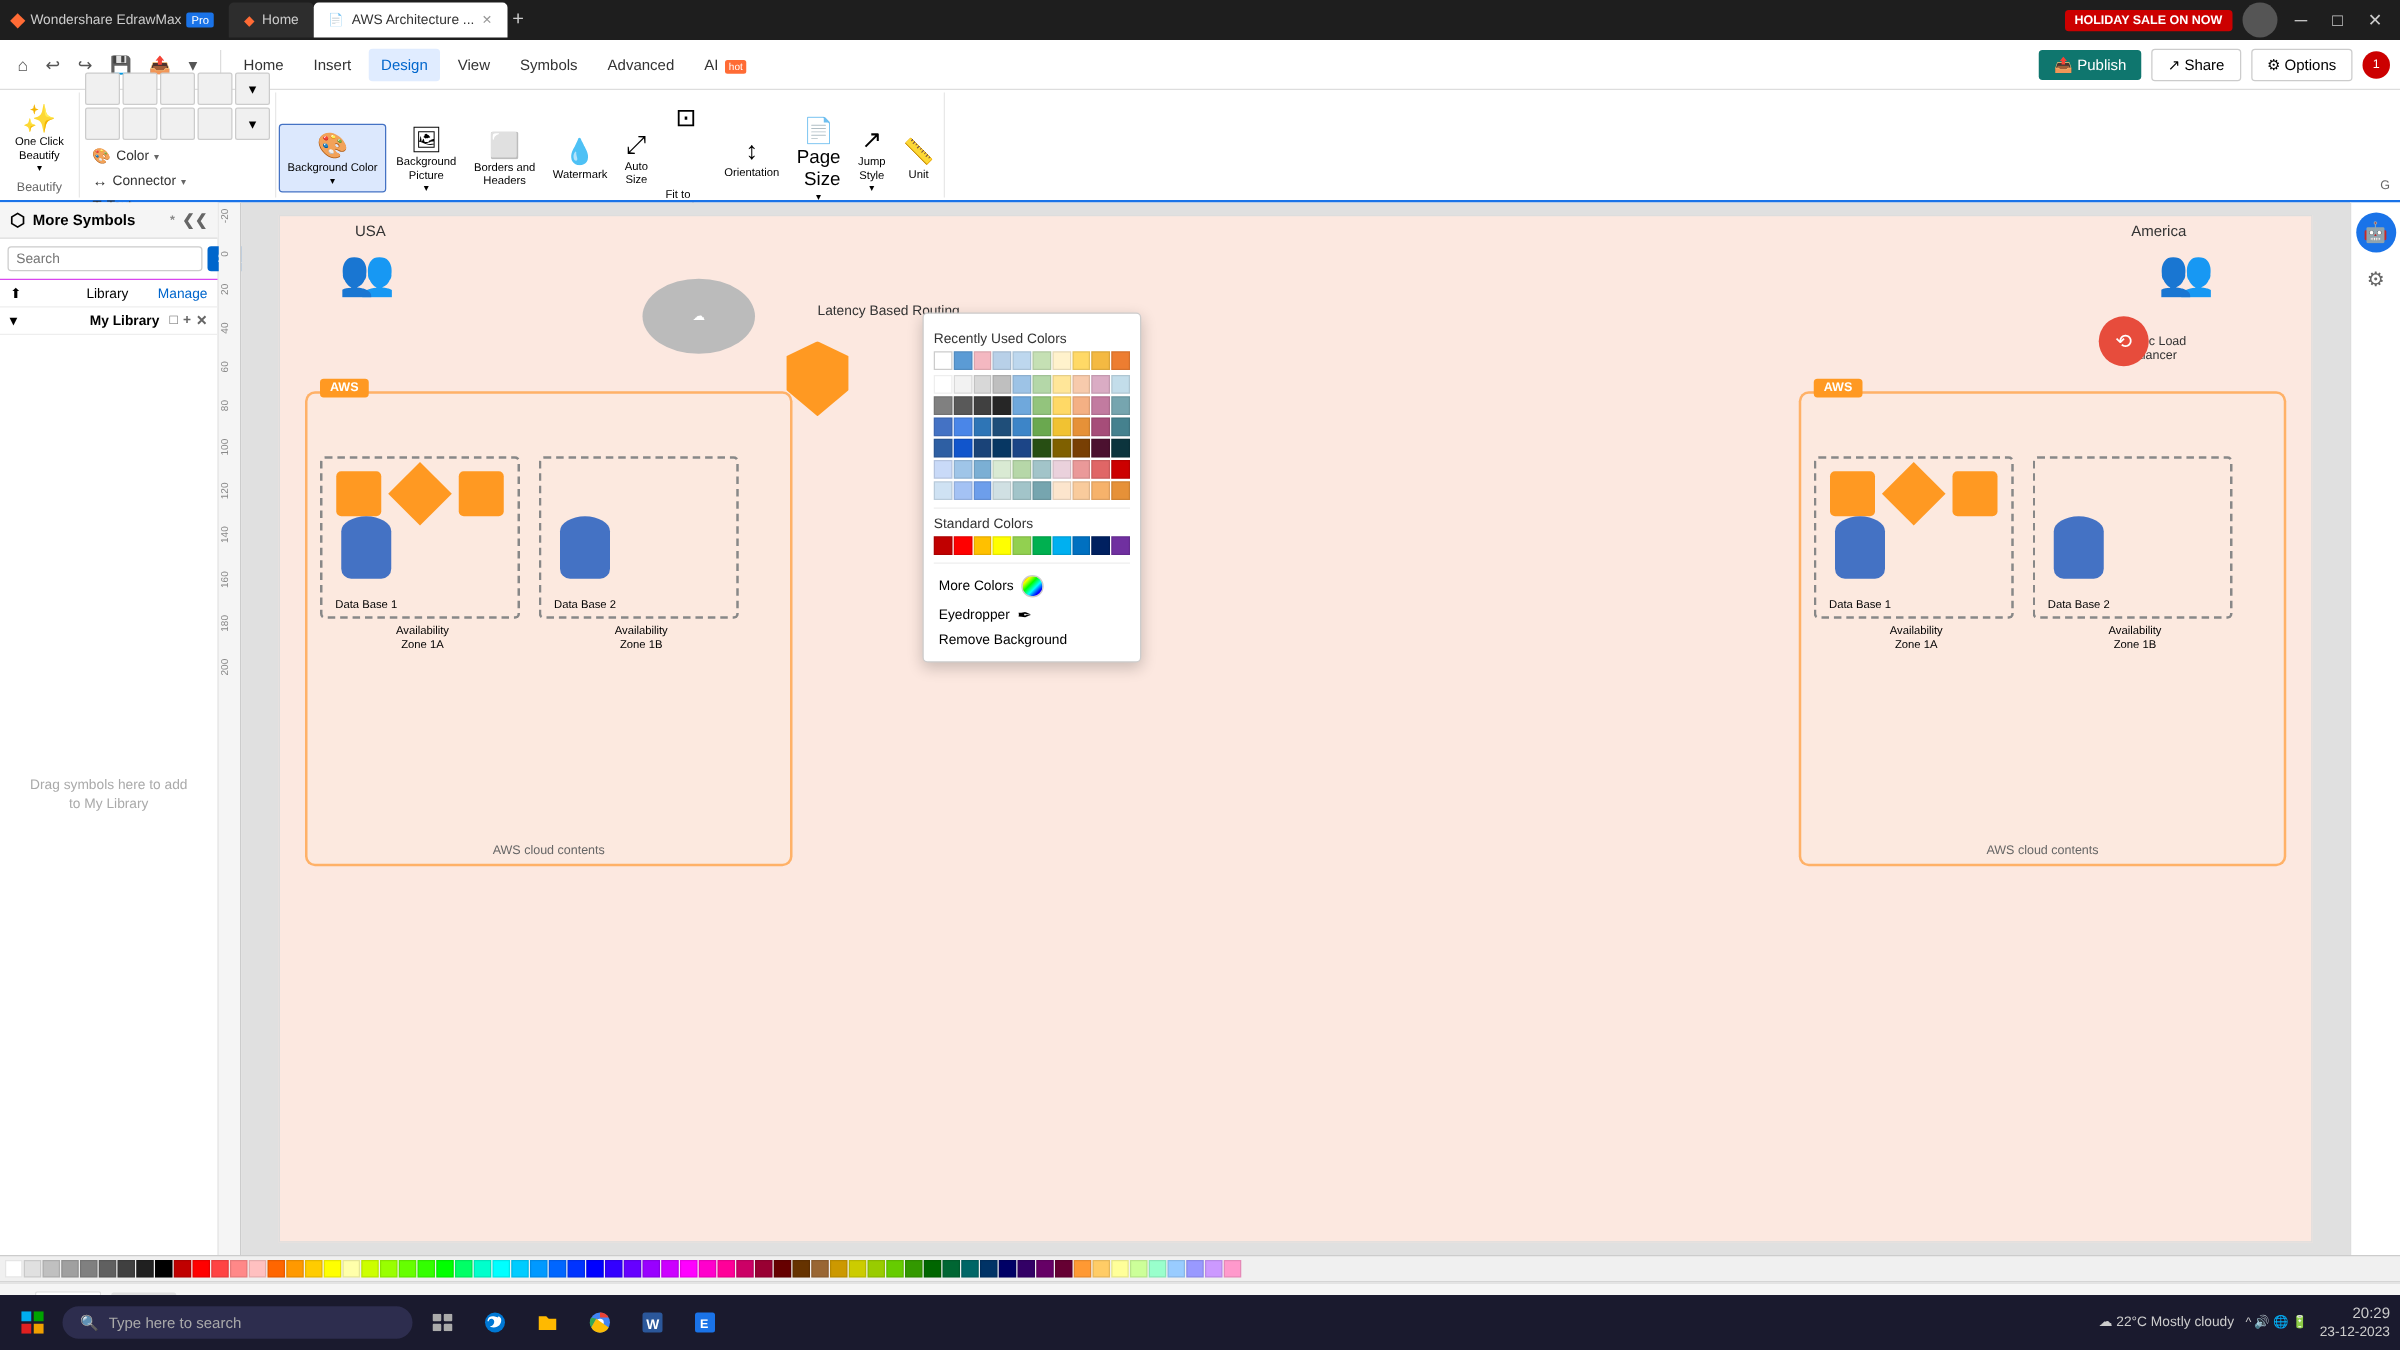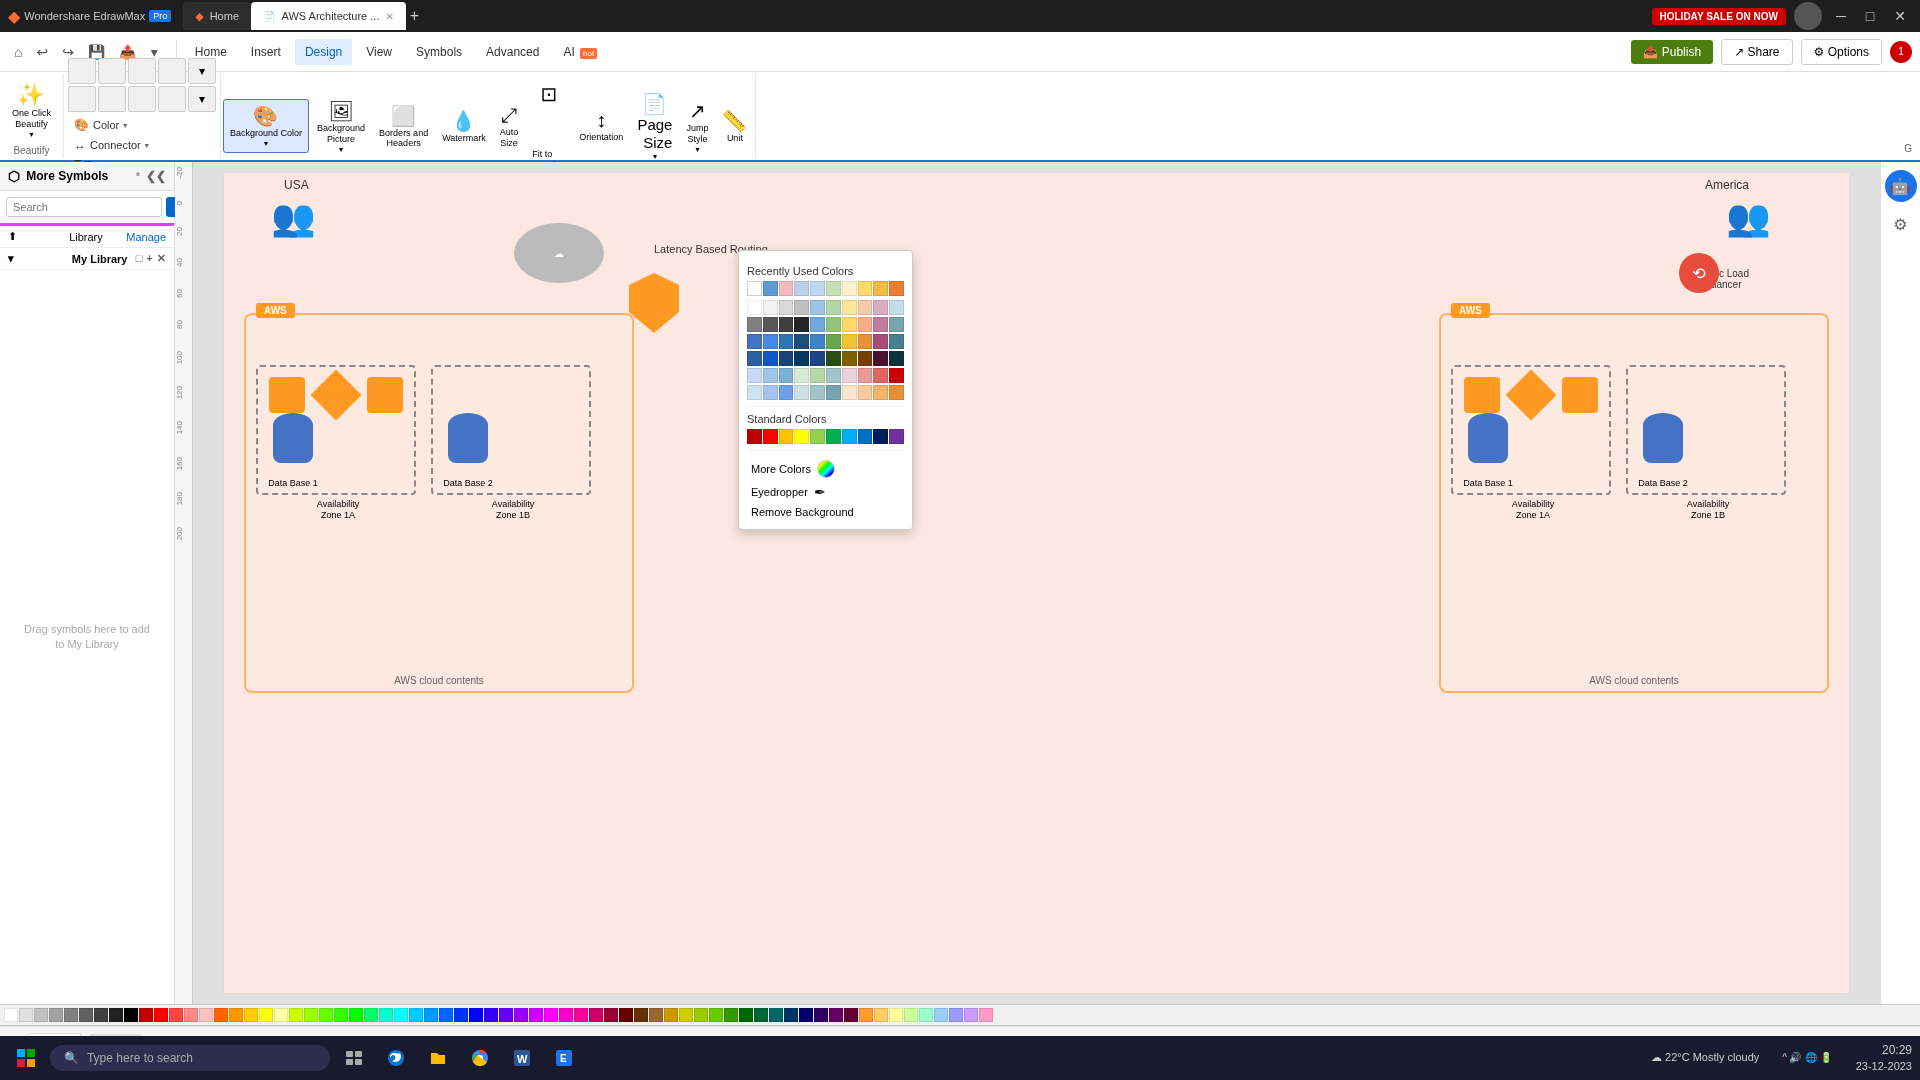--- a/index.html
+++ b/index.html
@@ -101,21 +101,21 @@
       display: flex;
       align-items: center;
       gap: 6px;
     }
     .sidebar-header-title { flex: 1; }
     .sidebar-collapse { cursor: pointer; color: #666; }
     .search-row {
       display: flex;
       gap: 4px;
       padding: 6px;
-      border-bottom: 3px solid #d946ef;
+      border-bottom: 1px solid #d946ef;
     }
     .search-input {
       flex: 1;
       padding: 3px 6px;
       border: 1px solid #ccc;
       border-radius: 3px;
       font-size: 11px;
     }
     .search-btn {
       padding: 3px 8px;
@@ -379,21 +379,21 @@
   </div>
   <div class="toolbar-sep"></div>
   <div class="menu-item">Home</div>
   <div class="menu-item">Insert</div>
   <div class="menu-item active">Design</div>
   <div class="menu-item">View</div>
   <div class="menu-item">Symbols</div>
   <div class="menu-item">Advanced</div>
   <div class="menu-item">AI <span class="ai-badge">hot</span></div>
   <div style="margin-left:auto;display:flex;align-items:center;gap:8px;">
-    <button style="background:#4d7c0f;color:#fff;border:none;padding:5px 12px;border-radius:3px;font-size:12px;cursor:pointer;">📤 Publish</button>
+    <button style="background:#0f766e;color:#fff;border:none;padding:5px 12px;border-radius:3px;font-size:12px;cursor:pointer;">📤 Publish</button>
     <button style="background:#fff;border:1px solid #ccc;padding:5px 12px;border-radius:3px;font-size:12px;cursor:pointer;">↗ Share</button>
     <button style="background:#fff;border:1px solid #ccc;padding:5px 12px;border-radius:3px;font-size:12px;cursor:pointer;">⚙ Options</button>
     <span style="background:#c00;color:#fff;border-radius:50%;width:22px;height:22px;display:flex;align-items:center;justify-content:center;font-size:10px;">1</span>
   </div>
 </div>
 
 <div class="ribbon">
   <div class="ribbon-main">
 
     <div style="display:flex;flex-direction:column;align-items:center;padding:4px 6px;border-right:1px solid #e8e8e8;">
@@ -909,21 +909,21 @@
         <rect x="1" y="1" width="16" height="16" rx="2" fill="#2b579a"></rect>
         <text x="4" y="14" fill="white" font-size="11" font-weight="bold">W</text>
       </svg>
   </div>
   <div class="taskbar-icon">
     <svg width="18" height="18" viewBox="0 0 18 18">
         <rect x="1" y="1" width="16" height="16" rx="2" fill="#1a73e8"></rect>
         <text x="5" y="13" fill="white" font-size="10" font-weight="bold">E</text>
       </svg>
   </div>
-  <div style="margin-left:auto;display:flex;align-items:center;gap:23px;">
+  <div style="margin-left:auto;display:flex;align-items:center;gap:9px;">
     <span style="color:#ccc;font-size:11px;">
       <span>☁</span>
       <span>22°C  Mostly cloudy</span>
     </span>
     <span style="color:#ccc;font-size:10px;">^ 🔊 🌐 🔋</span>
     <div class="taskbar-time">
       <div style="color:#ccc;font-size:12px;">20:29</div>
       <div style="color:#ccc;font-size:11px;">23-12-2023</div>
     </div>
   </div>

